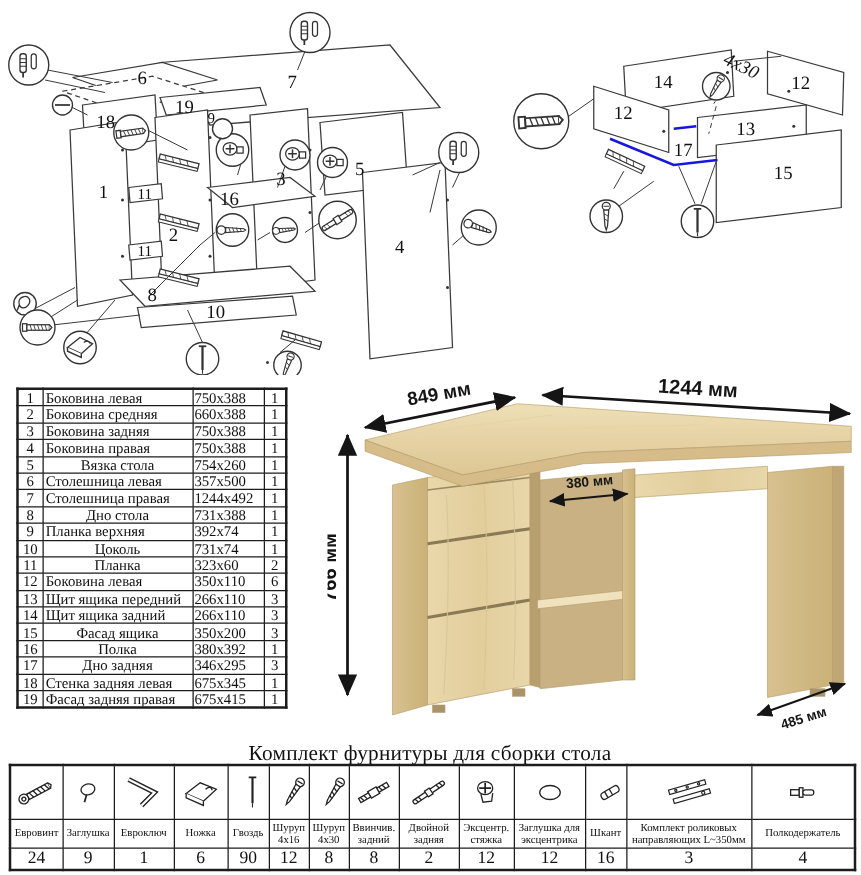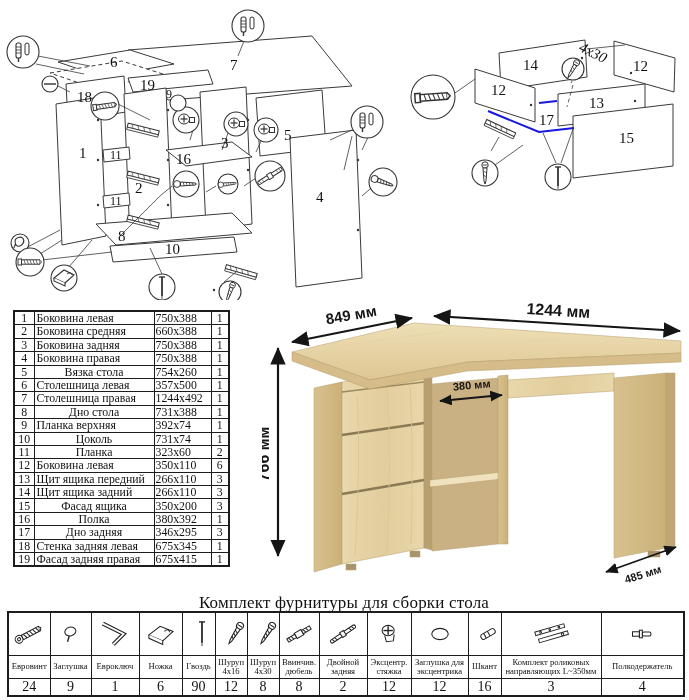--- a/index.html
+++ b/index.html
@@ -703,21 +703,21 @@
         </td>
       </tr>
     <tr class="labels" id="hw-labels">
         <td>Евровинт</td>
         <td>Заглушка</td>
         <td>Евроключ</td>
         <td>Ножка</td>
         <td>Гвоздь</td>
         <td>Шуруп 4x16</td>
         <td>Шуруп 4x30</td>
-        <td>Ввинчив. дюбель</td>
+        <td>Ввинчив. задний</td>
         <td>Двойной задняя</td>
         <td>Эксцентр. стяжка</td>
         <td>Заглушка для эксцентрика</td>
         <td>Шкант</td>
         <td>Комплект роликовых направляющих L~350мм</td>
         <td>Полкодержатель</td>
       </tr>
     <tr class="qtys" id="hw-qtys">
         <td>24</td>
         <td>9</td>

